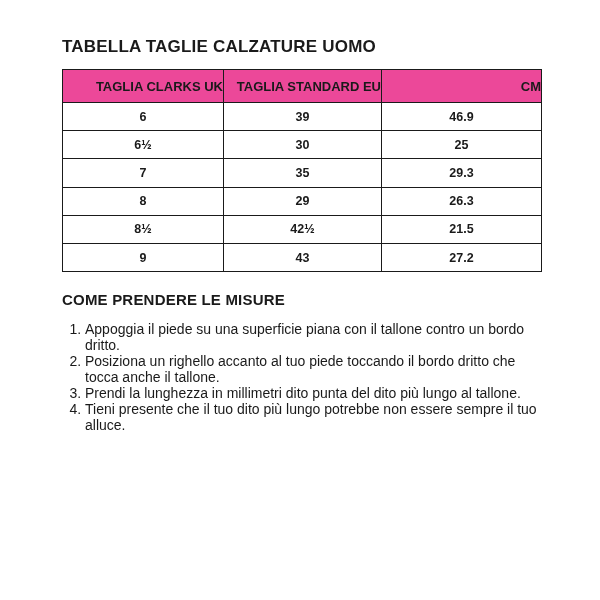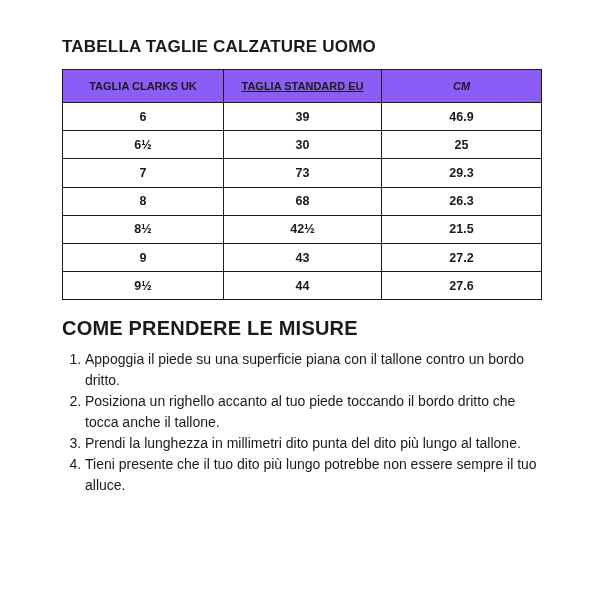--- a/index.html
+++ b/index.html
@@ -35,45 +35,46 @@
   }
   table.size-table th,
   table.size-table td {
     border: 1.5px solid #1a1a1a;
     text-align: center;
     vertical-align: middle;
     font-weight: bold;
     padding: 0;
   }
   table.size-table th {
-    background: #8b5cf6;
-    font-size: 11px;
+    background: #ec4899;
+    font-size: 13px;
     height: 32px;
+    text-align: right;
   }
   table.size-table td {
     background: #ffffff;
     font-size: 12.5px;
     height: 27.2px;
   }
   .col-uk { width: 160px; }
-  .col-eu { width: 157px; text-decoration: underline; }
-  .col-cm { width: 159px; font-style: italic; }
+  .col-eu { width: 157px; }
+  .col-cm { width: 159px; }
   .instructions-title {
-    font-size: 20px;
+    font-size: 15px;
     font-weight: bold;
     letter-spacing: 0.2px;
     line-height: 18px;
     margin: 19px 0 12px 0;
     color: #1a1a1a;
   }
   ol.instructions-list {
     margin: 0;
     padding-left: 23px;
     font-size: 14px;
-    line-height: 21px;
+    line-height: 16px;
     color: #1a1a1a;
   }
   ol.instructions-list li {
     padding-left: 0;
   }
 </style>
 </head>
 <body>
 
 <div class="page">
@@ -94,42 +95,37 @@
         <td>39</td>
         <td>46.9</td>
       </tr>
       <tr>
         <td>6½</td>
         <td>30</td>
         <td>25</td>
       </tr>
       <tr>
         <td>7</td>
-        <td>73</td>
+        <td>35</td>
         <td>29.3</td>
       </tr>
       <tr>
         <td>8</td>
-        <td>68</td>
+        <td>29</td>
         <td>26.3</td>
       </tr>
       <tr>
         <td>8½</td>
         <td>42½</td>
         <td>21.5</td>
       </tr>
       <tr>
         <td>9</td>
         <td>43</td>
         <td>27.2</td>
-      </tr>
-      <tr>
-        <td>9½</td>
-        <td>44</td>
-        <td>27.6</td>
       </tr>
     </tbody>
   </table>
 
   <h2 class="instructions-title">COME PRENDERE LE MISURE</h2>
 
   <ol class="instructions-list">
     <li>Appoggia il piede su una superficie piana con il tallone contro un bordo dritto.</li>
     <li>Posiziona un righello accanto al tuo piede toccando il bordo dritto che tocca anche il tallone.</li>
     <li>Prendi la lunghezza in millimetri dito punta del dito più lungo al tallone.</li>

